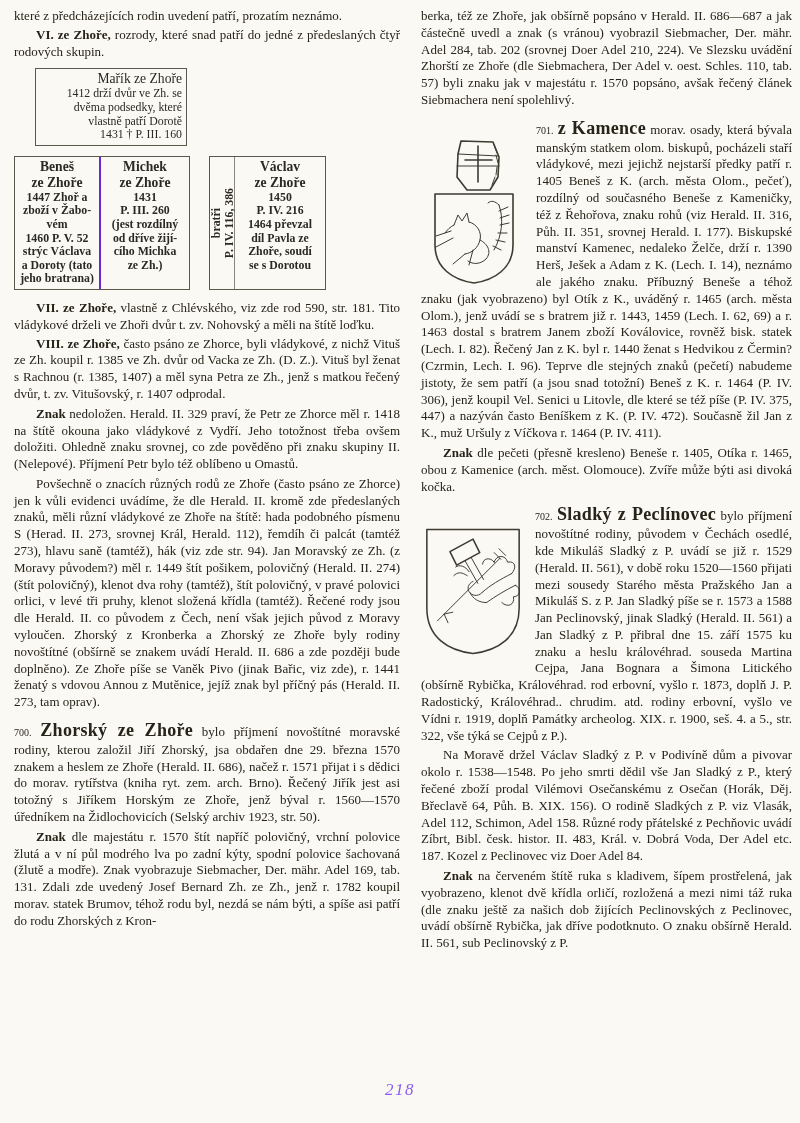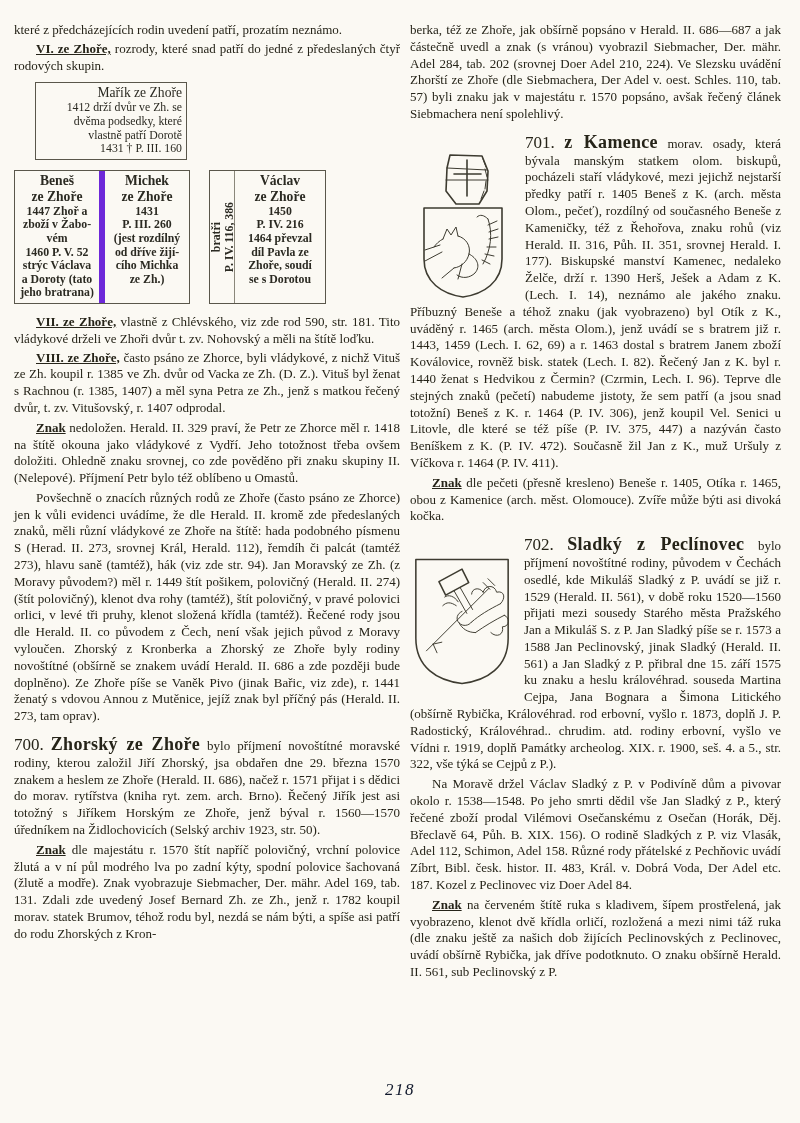--- a/index.html
+++ b/index.html
@@ -6,64 +6,64 @@
   .page {
     position:relative;
     width:800px; height:1123px;
     margin:0 auto;
     background:#fbf9f3;
     color:#262419;
     font-family:"Liberation Serif","DejaVu Serif",serif;
     font-size:13px; line-height:16.8px;
     overflow:hidden;
   }
-  .cols { display:flex; gap:10px; padding:22px 8px 0 14px; }
+  .cols { display:flex; gap:21px; padding:8px 8px 0 14px; }
   .col { text-align:justify; }
   .col-left  { width:386px; flex:none; }
   .col-right { width:371px; flex:none; }
   p { margin:0 0 2px 0; }
   .indent { text-indent:22px; }
-  .bold { font-weight:bold;text-decoration:underline; }
+  .bold { font-weight:bold; }
   .entry { margin-top:11px; }
-  .entry-num { font-size:17px; }
+  .entry-num { font-size:10px; }
   .entry-name { font-weight:bold; font-size:18px; letter-spacing:.3px; }
   .znak-para { margin-top:3px; }
 
   
   .gen-table { margin:8px 0 10px 0; text-align:center; color:#2b2a22;
                font-size:11.8px; line-height:13.6px; }
   .gt-row1 { display:flex; gap:26px; margin-left:21px; margin-bottom:10px;text-align:right; }
   .gt-box { border:1px solid #5a574b; padding:2px 4px 3px; box-sizing:border-box; }
   .gt-box-marik { width:152px; }
   .gt-box-n     { width:150px; }
   .gt-title  { font-size:13.6px; line-height:16px; white-space:pre-line; }
   .gt-lines  { white-space:pre-line; }
   .gt-row2 { display:flex; gap:19px; }
   .gt-group { display:flex; border:1px solid #5a574b; align-items:stretch;font-weight:bold; }
   .gt-cell { padding:2px 1px 3px; box-sizing:border-box; }
-  .gt-cell + .gt-cell { border-left:6px solid #6d28d9; }
+  .gt-cell + .gt-cell { border-left:2px solid #6d28d9; }
   .cell-benes  { width:84px; }
   .cell-michek { width:90px; }
   .cell-vaclav { width:90px; }
   .cell-dorota { width:82px; }
   .gt-rot { width:24px; border-right:1px solid #8a877a;
             display:flex; align-items:center; justify-content:center; }
   .rot-text { writing-mode:vertical-rl; transform:rotate(180deg);
               white-space:pre-line; font-size:11.8px; line-height:12.5px; }
 
   
   .shield { float:left; }
   .shield svg { display:block; width:100%; height:100%; }
   .shield-kamence    { width:100px; height:148px; margin:17px 13px 2px 2px; }
   .shield-peclinovec { width:100px; height:136px; margin:18px 12px 2px 2px; }
   .ink { stroke:#3d3b30; fill:none; stroke-width:1.6; stroke-linecap:round; stroke-linejoin:round; }
   .ink-thin { stroke:#3d3b30; fill:none; stroke-width:1; stroke-linecap:round; }
 
   .page-num { position:absolute; left:0; right:0; top:1082px; text-align:center;
-              font-style:italic; font-size:17px; letter-spacing:1.5px; color:#0f172a; }
+              font-style:italic; font-size:17px; letter-spacing:1.5px; color:#8b5cf6; }
 </style>
 </head>
 <body>
 
 <div class="page">
   <div class="cols">
 
     <div class="col col-left">
       <p>které z předcházejících rodin uvedení patří, prozatím neznámo.</p>
 

